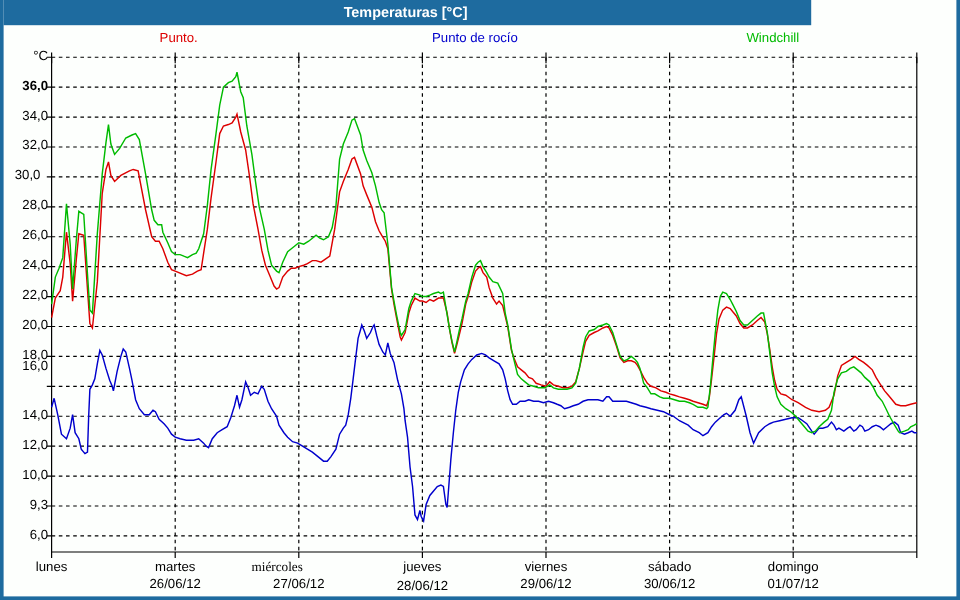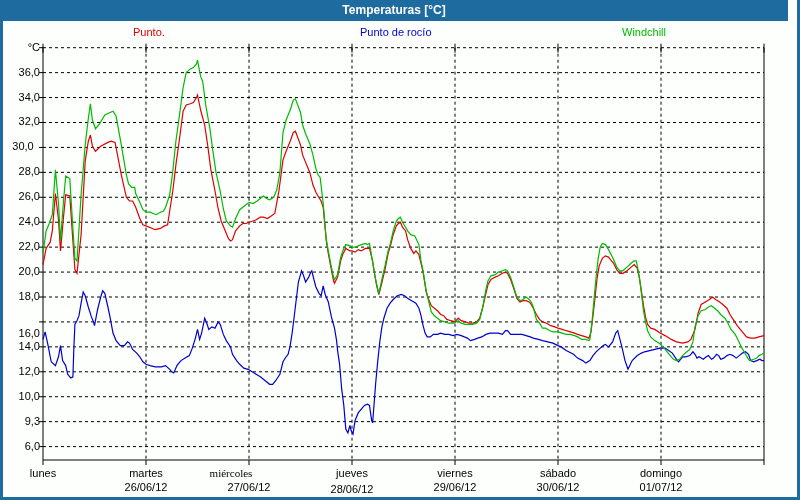--- a/index.html
+++ b/index.html
@@ -3,21 +3,21 @@
 <meta charset="utf-8">
 <style>
   html,body{margin:0;padding:0;background:#ffffff;}
   #app{
     position:relative;width:800px;height:500px;box-sizing:border-box;
     background:#fdfffd;
     border-left:3px solid #1e6b9f;border-right:3px solid #1e6b9f;border-bottom:3px solid #1e6b9f;
     font-family:"Liberation Sans", sans-serif;overflow:hidden;
   }
   #titlebar{
-    position:absolute;left:-3px;top:0;width:788px;height:21px;background:#1e6b9f;
+    position:absolute;left:-3px;top:0;width:676px;height:21px;background:#1e6b9f;
     color:#ffffff;font-size:12px;font-weight:bold;text-align:center;line-height:21px;
   }
   .legend-item{position:absolute;top:26px;font-size:11px;white-space:nowrap;}
   #chart-svg{position:absolute;left:0;top:0;width:800px;height:500px;}
   .axis-label{position:absolute;font-size:11px;color:#000;}
   .ytick{width:34px;text-align:right;}
   .daylab{width:70px;text-align:center;}
 </style>
 </head>
 <body>
@@ -90,31 +90,31 @@
       <line x1="658" y1="43.7" x2="658" y2="52.7" stroke="#000000" stroke-width="1"></line>
       <line x1="658" y1="460" x2="658" y2="465" stroke="#000000" stroke-width="1"></line>
       <line x1="761" y1="43.7" x2="761" y2="52.7" stroke="#000000" stroke-width="1"></line>
       <line x1="761" y1="460" x2="761" y2="465" stroke="#000000" stroke-width="1"></line>
       <polyline points="40.0,264.6 43.1,248.4 47.2,242.2 49.3,230.9 52.4,193.5 55.5,219.7 57.5,250.9 60.6,216.0 62.7,194.8 66.8,196.0 69.9,240.9 71.9,269.6 74.0,273.3 78.1,234.7 82.2,161.1 85.3,141.2 87.4,135.0 89.4,146.2 92.5,151.2 97.7,146.2 104.9,142.4 108.0,141.2 112.1,142.4 118.3,174.8 123.4,197.3 126.5,201.0 129.6,201.0 132.7,207.3 136.8,218.5 139.9,224.7 143.0,225.9 152.3,229.7 157.4,228.4 161.5,225.9 164.6,224.7 166.7,211.0 169.8,191.0 172.9,164.9 177.0,135.0 180.1,111.3 183.2,105.0 187.3,103.8 190.4,102.5 193.5,97.6 194.5,95.1 196.6,105.0 197.6,110.0 201.7,125.0 204.8,146.2 207.9,169.9 212.0,191.0 215.1,208.5 218.2,221.0 222.3,230.9 225.4,238.4 227.5,240.9 229.5,239.7 232.6,230.9 236.7,225.9 239.8,223.5 242.9,223.5 246.0,222.2 250.1,221.0 253.2,219.7 257.3,217.2 260.4,217.2 264.5,218.5 271.8,213.5 275.9,191.0 280.0,159.9 283.1,151.2 287.2,141.2 290.3,132.5 292.4,131.2 297.5,144.9 299.6,154.9 302.6,162.4 306.8,172.4 309.9,184.8 312.9,192.3 315.0,196.0 318.1,201.0 320.2,207.3 323.3,240.9 325.3,253.4 327.4,264.6 330.5,280.8 331.5,283.3 334.6,277.1 337.7,260.9 339.7,254.6 342.8,248.4 346.9,250.9 349.0,250.9 352.1,252.1 355.2,249.6 358.3,250.9 362.4,248.4 364.4,248.4 366.5,248.4 369.6,260.9 371.7,274.6 373.7,285.8 375.8,294.5 377.8,287.0 379.9,278.3 382.0,269.6 385.1,253.4 387.1,247.1 390.2,234.7 393.3,225.9 395.4,223.5 397.4,222.2 399.5,227.2 402.6,230.9 404.6,239.7 407.7,248.4 410.8,253.4 412.9,250.9 415.9,254.6 418.0,263.3 420.1,272.1 423.2,292.0 425.2,298.2 428.3,305.7 431.4,308.2 434.5,310.7 437.6,314.5 440.7,315.7 443.8,319.4 447.9,320.7 452.0,321.9 455.1,318.2 458.2,320.7 462.3,321.9 466.4,323.2 469.5,323.2 473.6,321.9 476.7,318.2 479.8,307.0 482.9,293.3 485.0,284.5 488.0,279.5 492.2,277.1 495.3,275.8 499.4,273.3 502.5,272.1 504.5,273.3 507.6,279.5 510.7,288.3 513.8,298.2 516.9,302.0 520.0,300.7 523.1,300.7 526.2,302.0 528.2,304.5 530.3,308.2 533.4,314.5 536.5,319.4 539.5,321.9 543.7,323.2 547.8,325.7 551.9,326.9 555.0,328.2 559.1,329.4 563.2,330.7 567.4,331.9 571.5,333.1 574.6,334.4 578.7,335.6 582.8,336.9 585.9,338.1 588.0,331.9 590.0,315.7 592.1,297.0 594.1,278.3 596.2,265.8 599.3,258.4 602.4,255.9 605.5,257.1 607.5,259.6 610.6,263.3 613.7,269.6 616.8,273.3 619.9,273.3 624.0,270.8 628.1,267.1 631.2,264.6 634.3,268.3 636.4,278.3 638.4,290.8 640.5,305.7 642.5,316.9 644.6,324.4 647.7,328.2 651.8,329.4 657.0,333.1 662.1,335.6 668.3,339.4 673.5,341.9 679.6,343.1 684.8,341.9 687.9,339.4 692.0,329.4 695.1,313.2 698.2,304.5 702.3,302.0 706.4,299.5 709.5,297.0 712.6,299.5 716.7,302.0 719.8,304.5 723.9,308.2 727.0,314.5 730.1,319.4 734.2,325.7 737.3,329.4 740.4,333.1 743.5,336.9 747.6,338.1 751.7,338.1 755.9,336.9 761.0,335.6" fill="none" stroke="#dd0000" stroke-width="1.2"></polyline>
       <polyline points="40.0,339.4 42.1,331.9 45.1,345.6 48.2,361.8 52.4,365.6 55.5,356.8 57.5,345.6 59.6,360.6 62.7,365.6 64.7,374.3 67.8,378.0 69.9,376.8 70.9,346.9 71.9,324.4 74.0,320.7 76.0,315.7 78.1,303.2 80.2,292.0 82.2,295.8 85.3,307.0 88.4,316.9 90.5,321.9 91.5,325.7 94.6,309.5 97.7,297.0 99.7,290.8 101.8,293.3 104.9,307.0 107.0,316.9 110.0,333.1 113.1,340.6 117.3,345.6 121.4,345.6 124.5,341.9 126.5,343.1 129.6,349.4 133.7,353.1 136.8,356.8 139.9,361.8 143.0,364.3 147.1,365.6 152.3,366.8 158.4,366.8 162.6,365.6 166.7,369.3 168.8,371.8 170.8,373.0 173.9,365.6 178.0,360.6 182.1,358.1 186.3,355.6 189.3,348.1 192.4,338.1 194.5,329.4 196.6,339.4 198.6,333.1 201.7,318.2 203.8,323.2 205.8,329.4 208.9,326.9 212.0,328.2 215.1,321.9 217.2,324.4 220.3,334.4 223.3,340.6 227.5,346.9 229.5,354.3 233.6,360.6 236.7,364.3 240.8,368.1 245.0,369.3 249.1,371.8 253.2,374.3 257.3,376.8 260.4,379.3 263.5,381.8 266.6,384.3 269.7,384.3 272.8,380.5 276.9,374.3 280.0,361.8 283.1,356.8 285.1,354.3 287.2,345.6 289.3,331.9 291.3,315.7 293.4,298.2 295.4,282.0 297.5,274.6 298.5,270.8 300.6,275.8 302.6,282.0 305.7,277.1 307.8,272.1 308.8,270.8 310.9,279.5 312.9,287.0 316.0,293.3 318.1,295.8 320.2,285.8 322.2,294.5 325.3,302.0 328.4,316.9 331.5,328.2 333.6,340.6 334.6,350.6 336.6,364.3 338.7,389.2 340.8,405.4 342.8,429.1 344.9,432.9 346.9,425.4 348.0,430.4 350.0,434.1 352.1,420.4 355.2,412.9 358.3,409.2 361.4,405.4 364.4,404.2 366.5,405.4 368.6,420.4 369.6,422.9 370.6,410.4 372.7,383.0 374.8,360.6 376.8,341.9 378.9,326.9 380.9,318.2 384.0,308.2 387.1,303.2 390.2,299.5 394.3,295.8 398.4,294.5 401.5,295.8 404.6,298.2 408.7,300.7 412.9,303.2 415.9,308.2 418.0,315.7 420.1,325.7 422.1,333.1 424.2,336.9 427.3,336.9 430.4,334.4 434.5,334.4 437.6,333.1 441.7,334.4 445.8,334.4 449.9,335.6 454.1,334.4 458.2,335.6 461.3,336.9 464.4,338.1 467.5,340.6 471.6,339.4 474.7,338.1 478.8,336.9 482.9,334.4 487.0,333.1 491.1,333.1 495.3,333.1 499.4,334.4 502.5,330.7 504.5,330.7 507.6,334.4 511.7,334.4 515.9,334.4 519.0,334.4 523.1,335.6 527.2,336.9 530.3,338.1 535.4,339.4 539.5,340.6 544.7,341.9 549.9,343.1 555.0,345.6 558.1,346.9 563.2,350.6 570.5,354.3 574.6,358.1 579.7,360.6 582.8,363.1 586.9,360.6 590.0,355.6 593.1,351.8 597.2,348.1 600.3,345.6 602.4,344.4 605.5,346.9 609.6,341.9 612.7,333.1 614.7,330.7 618.9,346.9 622.0,360.6 625.0,369.3 629.2,360.6 634.3,355.6 638.4,353.1 641.5,351.8 646.7,350.6 651.8,349.4 657.0,348.1 662.1,348.1 664.2,349.4 669.3,353.1 673.5,359.3 675.5,361.8 677.6,359.3 679.6,356.8 682.7,356.8 686.8,355.6 689.9,351.8 692.0,354.3 694.0,358.1 696.1,356.8 698.2,358.1 700.2,359.3 703.3,356.8 705.4,355.6 708.5,359.3 710.5,358.1 713.6,354.3 715.7,355.6 717.7,359.3 720.8,358.1 723.9,355.6 727.0,354.3 730.1,355.6 733.2,358.1 736.3,355.6 739.4,353.1 742.5,351.8 745.5,354.3 747.6,360.6 750.7,361.8 753.8,360.6 756.9,359.3 758.9,360.6 761.0,360.6" fill="none" stroke="#0000cc" stroke-width="1.2"></polyline>
       <polyline points="40.0,253.4 43.1,230.9 46.2,223.5 49.3,214.7 52.4,169.9 55.5,203.5 57.5,240.9 60.6,199.8 62.7,176.1 66.8,178.6 69.9,228.4 71.9,258.4 74.0,260.9 78.1,194.8 82.2,144.9 85.3,118.8 87.4,103.8 89.4,120.0 92.5,128.7 96.7,123.7 101.8,115.0 107.0,112.5 110.0,111.3 113.1,116.3 118.3,144.9 123.4,174.8 125.5,183.6 128.6,187.3 131.7,187.3 132.7,193.5 136.8,202.3 139.9,209.7 143.0,212.2 147.1,212.2 150.2,213.5 153.3,214.7 157.4,212.2 160.5,211.0 162.6,207.3 166.7,194.8 169.8,171.1 172.9,141.2 177.0,111.3 180.1,87.6 183.2,72.6 187.3,68.9 190.4,67.6 193.5,63.9 194.5,60.2 197.6,76.4 199.7,81.4 202.7,105.0 206.9,128.7 209.9,151.2 213.0,172.4 217.2,191.0 220.3,208.5 223.3,221.0 227.5,225.9 229.5,227.2 232.6,218.5 236.7,209.7 239.8,207.3 242.9,204.8 246.0,202.3 250.1,203.5 254.2,201.0 257.3,198.5 260.4,196.0 263.5,198.5 266.6,199.8 270.7,197.3 273.8,189.8 276.9,172.4 280.0,132.5 283.1,120.0 287.2,110.0 290.3,100.1 292.4,98.8 297.5,112.5 299.6,125.0 302.6,133.7 306.8,143.7 309.9,154.9 312.9,168.6 315.0,174.8 317.1,177.3 320.2,203.5 323.3,239.7 325.3,250.9 327.4,262.1 330.5,277.1 331.5,279.5 334.6,274.6 337.7,257.1 339.7,250.9 342.8,244.6 346.9,245.9 349.0,247.1 352.1,247.1 355.2,245.9 358.3,244.6 362.4,243.4 364.4,244.6 366.5,243.4 369.6,262.1 371.7,274.6 373.7,284.5 375.8,293.3 377.8,284.5 379.9,274.6 382.0,265.8 385.1,250.9 387.1,244.6 390.2,230.9 393.3,221.0 395.4,218.5 397.4,217.2 399.5,222.2 402.6,227.2 404.6,230.9 407.7,234.7 411.8,235.9 415.9,244.6 418.0,260.9 420.1,270.8 423.2,290.8 425.2,299.5 428.3,312.0 431.4,315.7 434.5,318.2 437.6,320.7 441.7,321.9 445.8,323.2 451.0,323.2 455.1,320.7 458.2,323.2 462.3,324.4 466.4,324.4 469.5,324.4 473.6,323.2 476.7,319.4 479.8,307.0 482.9,289.5 485.0,280.8 488.0,275.8 492.2,274.6 495.3,272.1 499.4,270.8 502.5,269.6 504.5,270.8 507.6,277.1 510.7,287.0 513.8,297.0 516.9,300.7 520.0,299.5 523.1,297.0 526.2,299.5 528.2,302.0 530.3,307.0 533.4,319.4 536.5,323.2 539.5,328.2 542.6,328.2 546.8,330.7 549.9,331.9 555.0,331.9 559.1,333.1 563.2,334.4 567.4,334.4 571.5,335.6 574.6,336.9 578.7,339.4 582.8,339.4 585.9,340.6 586.9,339.4 589.0,321.9 591.0,299.5 593.1,277.1 595.2,258.4 597.2,247.1 599.3,243.4 602.4,244.6 605.5,249.6 607.5,253.4 610.6,259.6 613.7,267.1 616.8,270.8 619.9,270.8 624.0,267.1 628.1,263.3 631.2,260.9 633.3,260.9 636.4,277.1 638.4,293.3 640.5,310.7 642.5,321.9 644.6,330.7 647.7,336.9 651.8,340.6 655.9,343.1 660.1,346.9 663.1,350.6 667.3,355.6 670.4,359.3 673.5,360.6 676.5,359.3 679.6,355.6 683.8,351.8 686.8,349.4 689.9,341.9 692.0,326.9 695.1,315.7 698.2,310.7 702.3,309.5 705.4,307.0 708.5,305.7 711.6,308.2 714.6,310.7 717.7,314.5 721.9,318.2 725.0,323.2 728.0,329.4 732.2,334.4 735.3,340.6 738.3,346.9 742.5,354.3 745.5,359.3 746.6,360.6 750.7,359.3 753.8,358.1 755.9,355.6 758.9,354.3 761.0,353.1" fill="none" stroke="#00bb00" stroke-width="1.2"></polyline>
     </svg>
 
   <div id="labels">
-      <div class="axis-label ytick" style="left: 3px; top: 65.63px;">36,0</div>
+      <div class="axis-label ytick" style="left: 3px; top: 65.63px; font-weight: bold;">36,0</div>
       <div class="axis-label ytick" style="left: 3px; top: 90.56px;">34,0</div>
       <div class="axis-label ytick" style="left: 3px; top: 115.49px;">32,0</div>
       <div class="axis-label ytick" style="left: 3px; top: 140.42px; text-align: center;">30,0</div>
       <div class="axis-label ytick" style="left: 3px; top: 165.35px;">28,0</div>
       <div class="axis-label ytick" style="left: 3px; top: 190.28px;">26,0</div>
       <div class="axis-label ytick" style="left: 3px; top: 215.21px;">24,0</div>
       <div class="axis-label ytick" style="left: 3px; top: 240.14px;">22,0</div>
       <div class="axis-label ytick" style="left: 3px; top: 265.07px;">20,0</div>
       <div class="axis-label ytick" style="left: 3px; top: 290px;">18,0</div>
-      <div class="axis-label ytick" style="left: 3px; top: 327px;">16,0</div>
+      <div class="axis-label ytick" style="left: 3px; top: 299px;">16,0</div>
       <div class="axis-label ytick" style="left: 3px; top: 339.86px;">14,0</div>
       <div class="axis-label ytick" style="left: 3px; top: 364.79px;">12,0</div>
       <div class="axis-label ytick" style="left: 3px; top: 389.72px;">10,0</div>
       <div class="axis-label ytick" style="left: 3px; top: 414.65px;">9,3</div>
       <div class="axis-label ytick" style="left: 3px; top: 439.58px;">6,0</div>
       <div class="axis-label daylab" style="left: 5px; top: 467px;">lunes</div>
       <div class="axis-label daylab" style="left: 5px; top: 481px; margin-top: 24px;">25/06/12</div>
       <div class="axis-label daylab" style="left: 108px; top: 467px;">martes</div>
       <div class="axis-label daylab" style="left: 108px; top: 481px;">26/06/12</div>
       <div class="axis-label daylab" style="left: 193px; top: 467px; font-family: Liberation Serif, serif;">miércoles</div>

